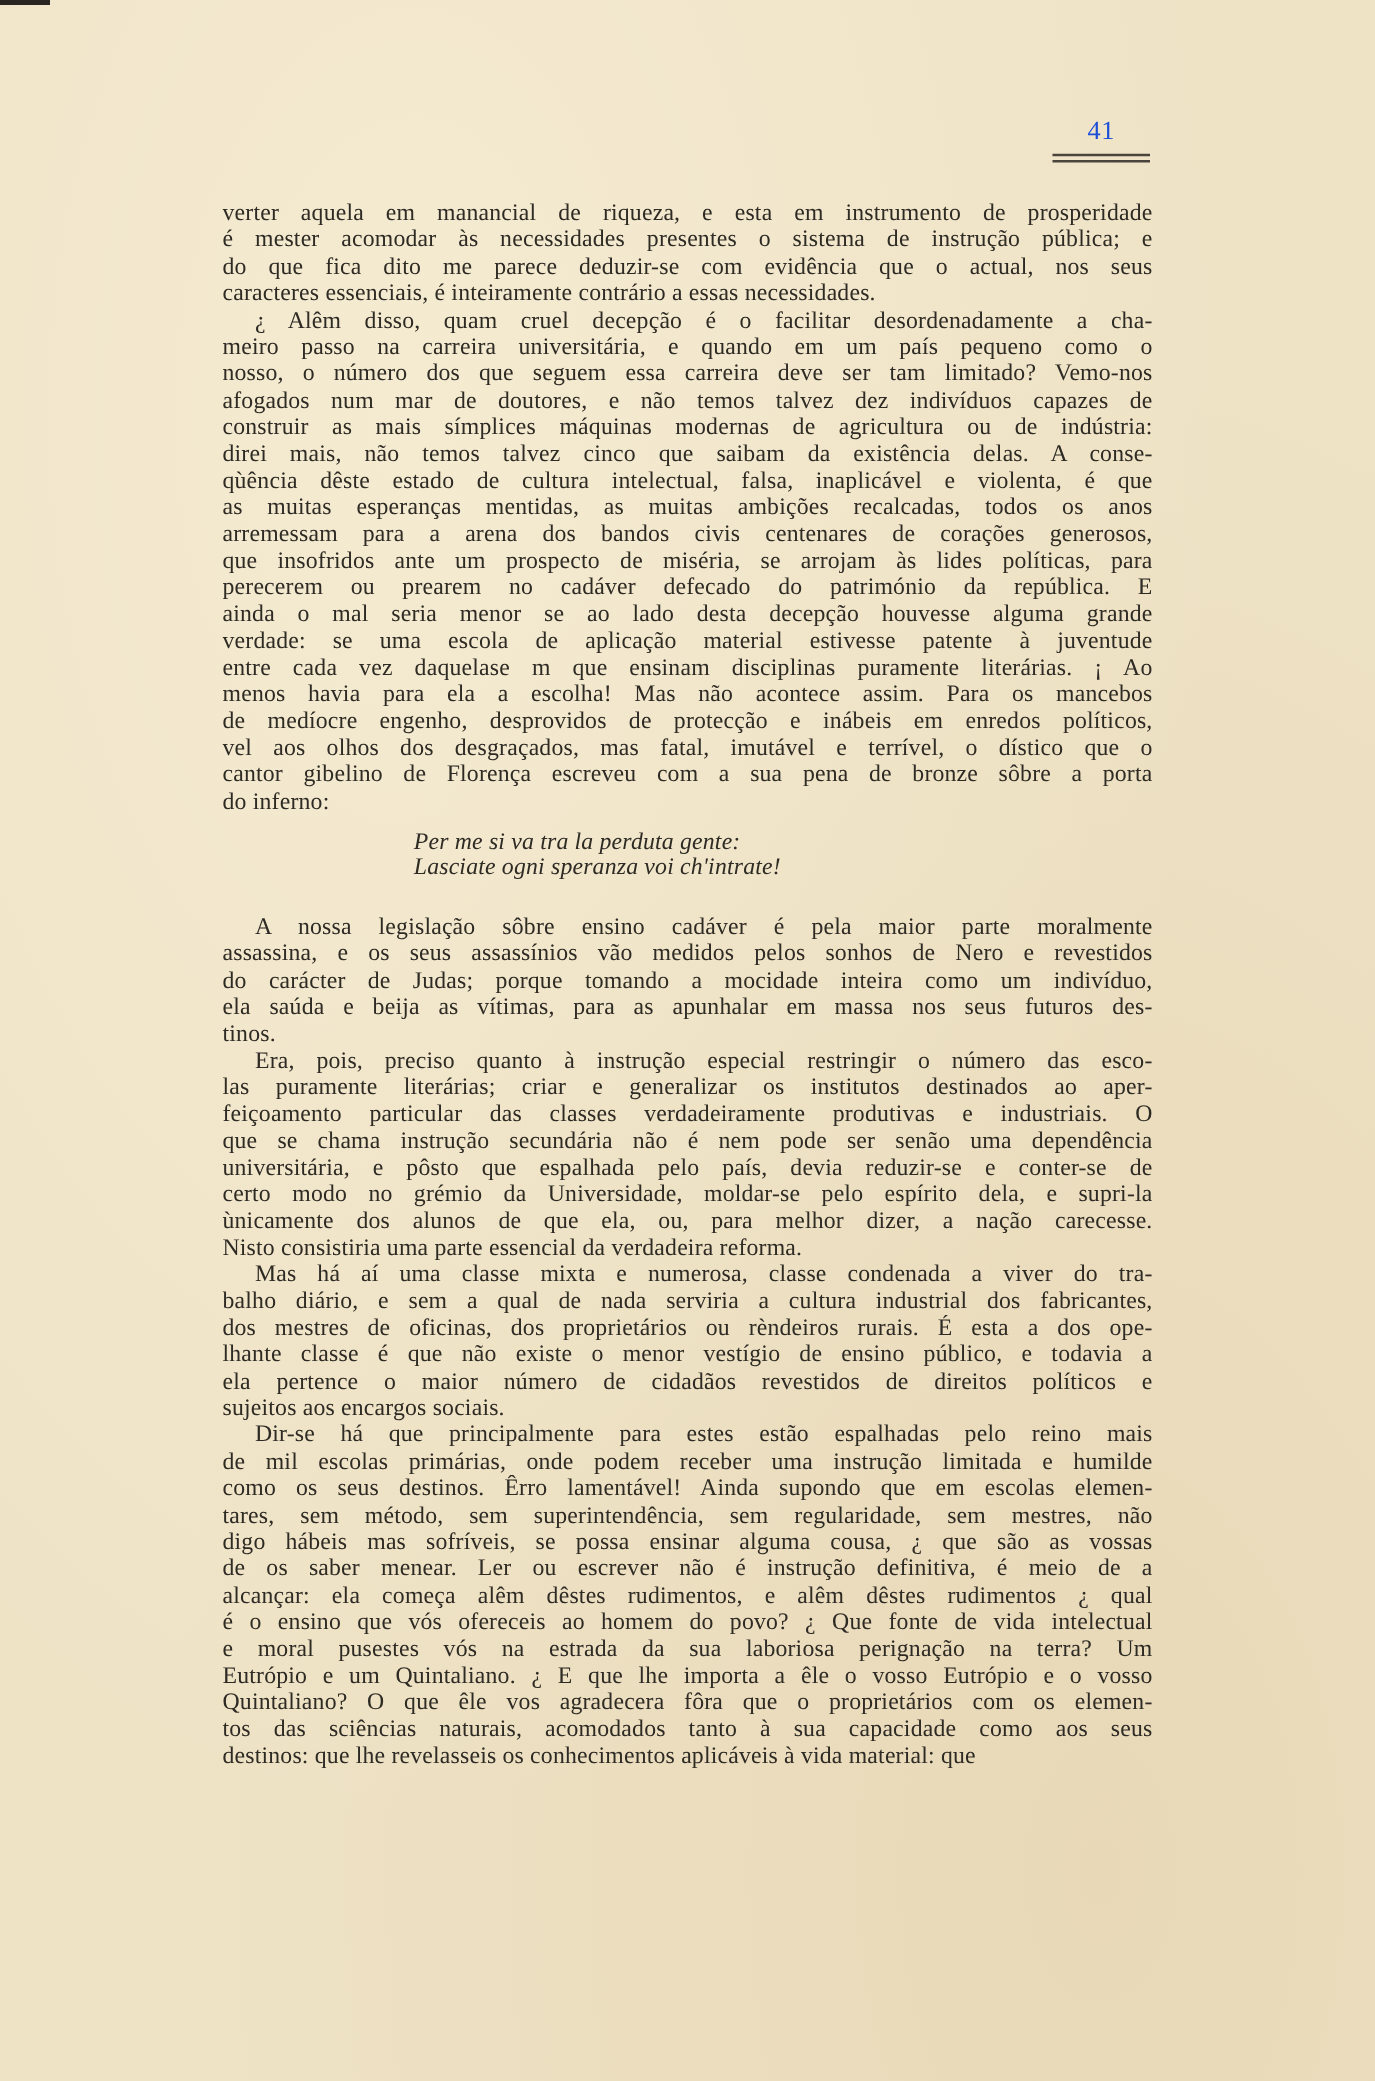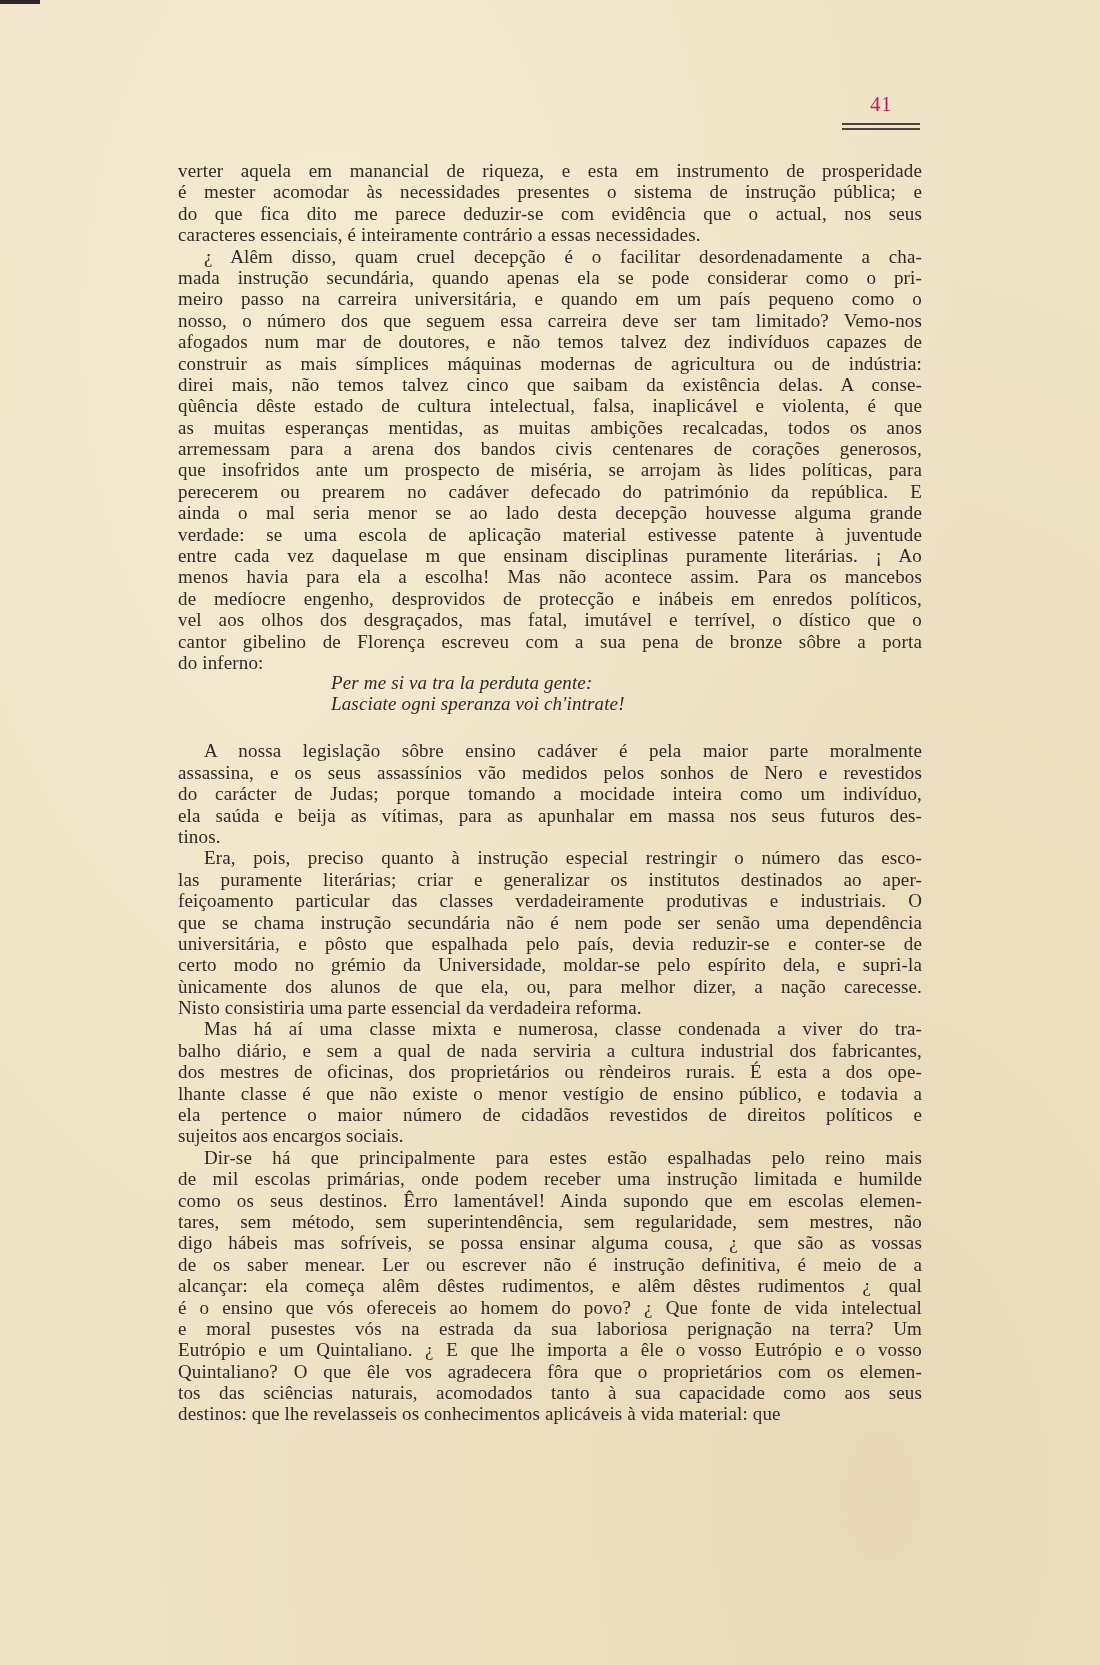--- a/index.html
+++ b/index.html
@@ -13,33 +13,33 @@
     font-family: "Liberation Serif", "DejaVu Serif", serif;
     color: #2e2a24;
   }
   .corner-mark {
     position: absolute; left: 0; top: 0; width: 40px; height: 4px; background: #2a2520;
   }
   .page-number-block {
     position: absolute; left: 842px; top: 92px; width: 78px; text-align: center;
   }
   .page-number {
-    font-size: 21px; letter-spacing: 0.5px; color: #be185d;
+    font-size: 21px; letter-spacing: 0.5px; color: #1d4ed8;
   }
   .rule { height: 2px; background: #4a443c; margin-top: 3px; }
   .rule.first { margin-top: 6px; }
   .text-block {
     position: absolute; left: 178px; top: 160px; width: 744px;
     font-size: 19px; line-height: 21.4px; text-align: justify;
     letter-spacing: 0.15px;
   }
   .line { display: block; white-space: nowrap; text-align-last: justify; text-align: justify; height: 21.4px; overflow: hidden; }
   .line.last { text-align-last: left; }
   .indent { padding-left: 26px; }
-  .verse-block { padding-left: 153px; font-style: italic; margin-top: 0; margin-bottom: 26px; }
+  .verse-block { padding-left: 153px; font-style: italic; margin-top: 12px; margin-bottom: 26px; }
   .verse-line { display: block; line-height: 20.5px; }
 </style>
 </head>
 <body>
 
 <div class="corner-mark"></div>
 
 <div class="page-number-block">
   <div class="page-number">41</div>
   <div class="rule first"></div>
@@ -49,21 +49,20 @@
 <div class="text-block">
   <div id="before-verse">
       <div>
         <span class="line">verter aquela em manancial de riqueza, e esta em instrumento de prosperidade</span>
         <span class="line">é mester acomodar às necessidades presentes o sistema de instrução pública; e</span>
         <span class="line">do que fica dito me parece deduzir-se com evidência que o actual, nos seus</span>
         <span class="line last">caracteres essenciais, é inteiramente contrário a essas necessidades.</span>
       </div>
       <div>
         <span class="line indent">¿ Alêm disso, quam cruel decepção é o facilitar desordenadamente a cha-</span>
-        <span class="line">mada instrução secundária, quando apenas ela se pode considerar como o pri-</span>
         <span class="line">meiro passo na carreira universitária, e quando em um país pequeno como o</span>
         <span class="line">nosso, o número dos que seguem essa carreira deve ser tam limitado? Vemo-nos</span>
         <span class="line">afogados num mar de doutores, e não temos talvez dez indivíduos capazes de</span>
         <span class="line">construir as mais símplices máquinas modernas de agricultura ou de indústria:</span>
         <span class="line">direi mais, não temos talvez cinco que saibam da existência delas. A conse-</span>
         <span class="line">qùência dêste estado de cultura intelectual, falsa, inaplicável e violenta, é que</span>
         <span class="line">as muitas esperanças mentidas, as muitas ambições recalcadas, todos os anos</span>
         <span class="line">arremessam para a arena dos bandos civis centenares de corações generosos,</span>
         <span class="line">que insofridos ante um prospecto de miséria, se arrojam às lides políticas, para</span>
         <span class="line">perecerem ou prearem no cadáver defecado do património da república. E</span>

